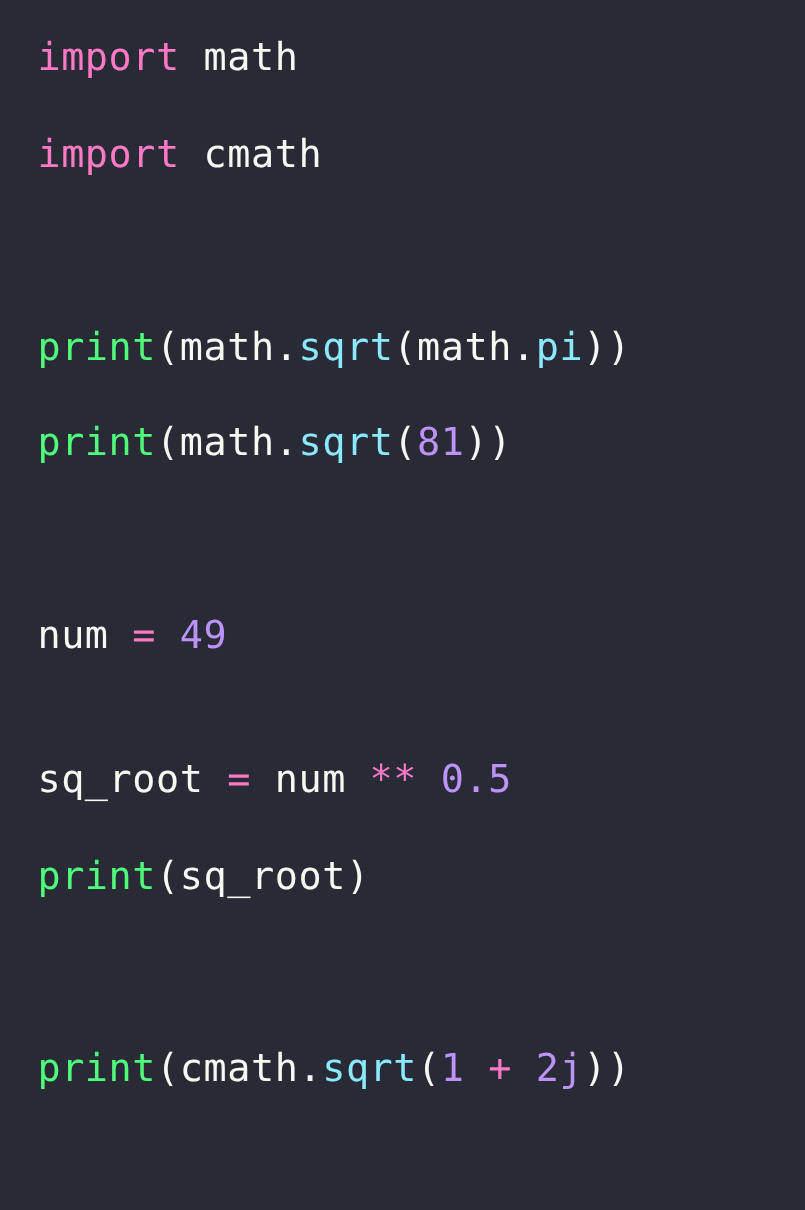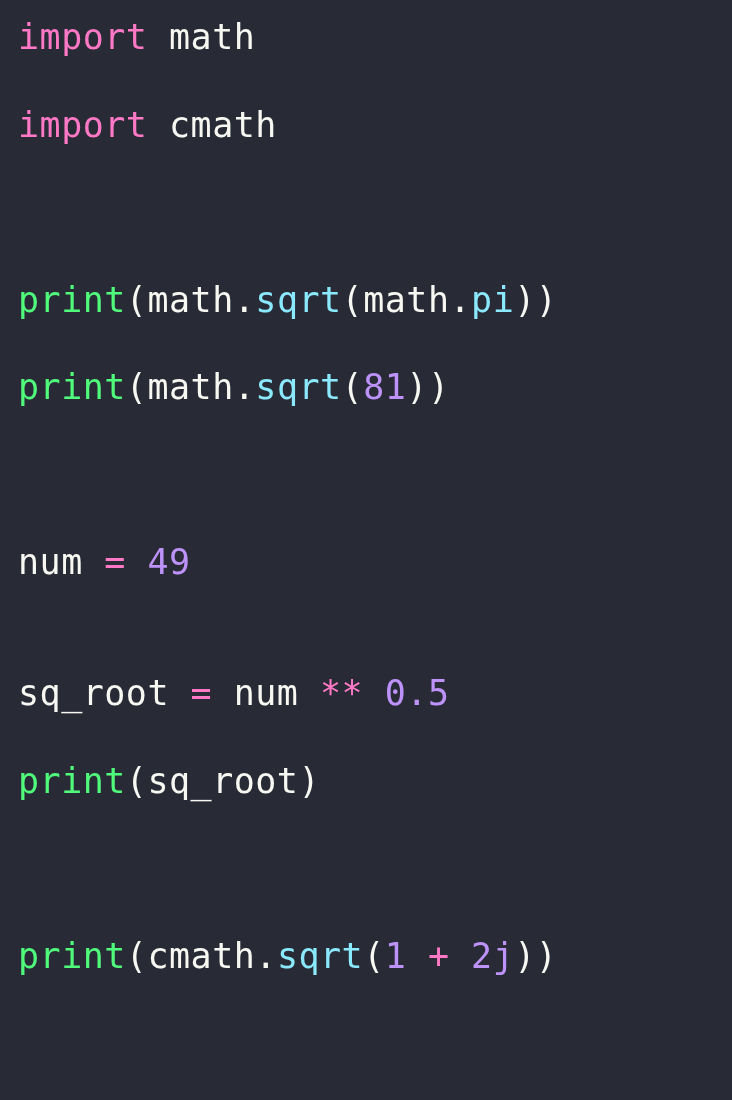--- a/index.html
+++ b/index.html
@@ -4,21 +4,21 @@
 <style>
   html, body {
     margin: 0;
     padding: 0;
     width: 732px;
     height: 1100px;
     background: #282a36;
     overflow: hidden;
   }
   pre.code {
-    margin: 0;
+    margin: 16px;
     padding: 16px 18px;
     font-family: "Menlo", "Consolas", "DejaVu Sans Mono", monospace;
     font-size: 35px;
     line-height: 1.25;
     color: #f8f8f2;
     white-space: pre;
     letter-spacing: 0.5px;
   }
   .tok { display: inline; }
 </style>

